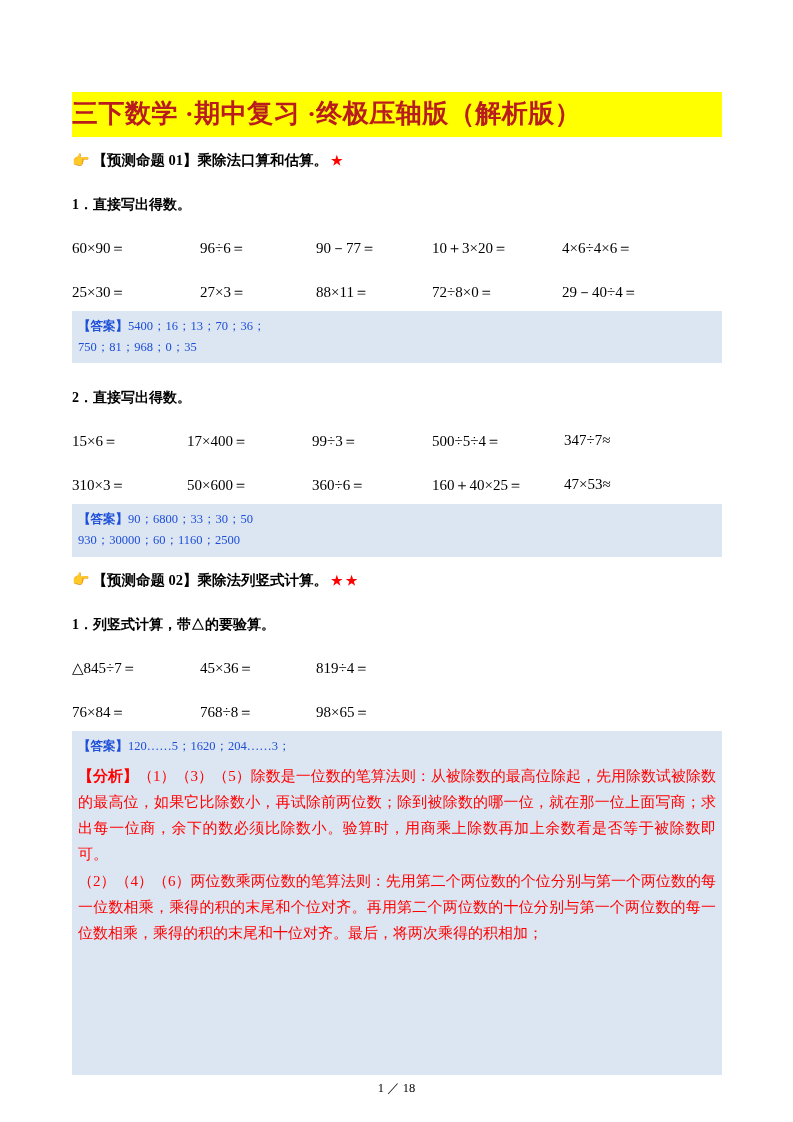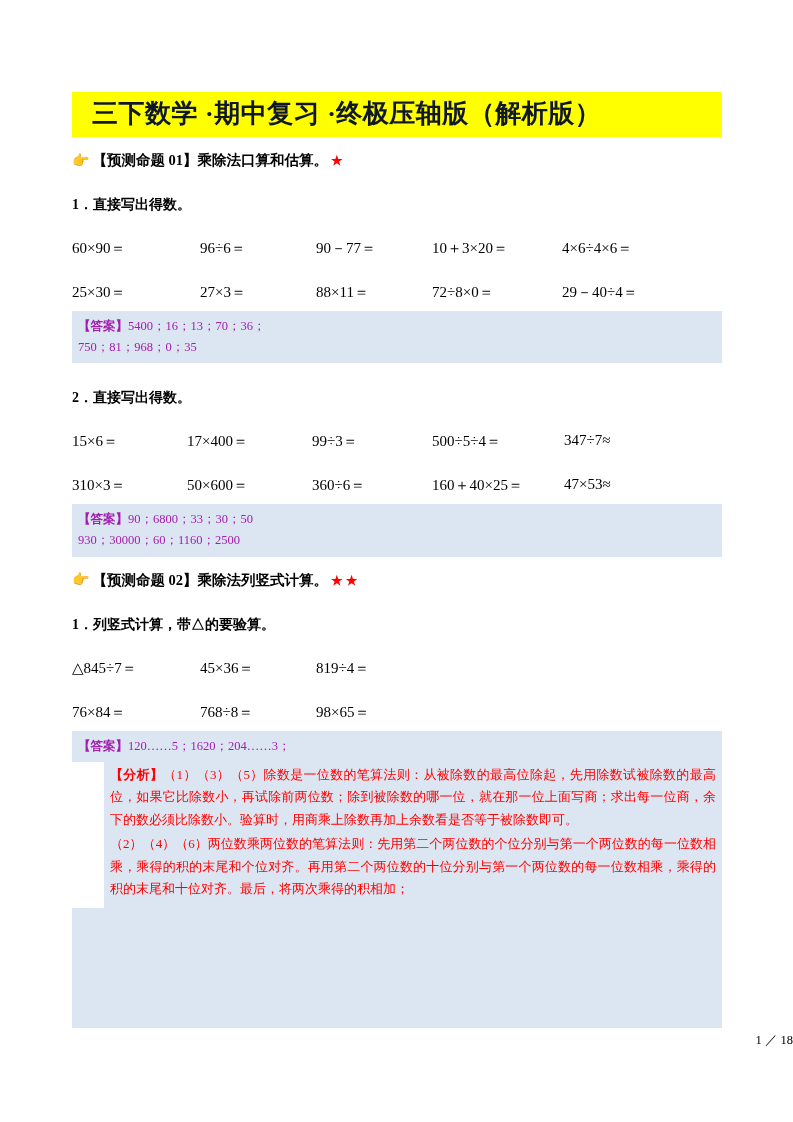--- a/index.html
+++ b/index.html
@@ -22,25 +22,25 @@
     padding: 0;
   }
   .content {
     position: absolute;
     left: 72px;
     top: 92px;
     width: 650px;
   }
   .doc-title {
     background: #ffff00;
-    color: #0f172a;
+    color: #b91c1c;
     font-weight: bold;
     font-size: 26px;
     letter-spacing: 0.5px;
-    padding: 4px 2px 6px 20px;
+    padding: 4px 2px 6px 0;
     display: inline-block;
     width: 100%;
     box-sizing: border-box;
     font-family: "Liberation Serif", serif;
     white-space: nowrap;
   }
   .section-head {
     margin-top: 14px;
     font-weight: bold;
     font-size: 14.5px;
@@ -68,51 +68,50 @@
     margin-top: 25px;
     font-size: 15px;
   }
   .exrow .cell {
     display: block;
   }
   .ansbox {
     background: #dce6f2;
     margin-top: 9px;
     padding: 5px 6px 6px 6px;
-    color: #a21caf;
+    color: #1d4ed8;
     font-size: 12.5px;
     line-height: 1.65;
   }
   .ansbox .line {
     display: block;
   }
   .analysis {
     background: #dce6f2;
     color: #ff0000;
-    font-size: 13px;
+    font-size: 15px;
     line-height: 1.72;
     padding: 2px 6px 6px 6px;
     margin-top: 0px;
     text-align: justify;
-    margin-left: 32px;
   }
   .analysis p {
     margin: 0 0 2px 0;
     text-indent: 0;
   }
   .blockjoin {
     background: #dce6f2;
     height: 120px;
   }
   .footer {
     position: absolute;
     left: 0;
-    top: 1032px;
+    top: 1080px;
     width: 793px;
-    text-align: right;
+    text-align: center;
     font-size: 12.5px;
     font-family: "Liberation Serif", serif;
   }
 </style>
 </head>
 <body>
 
 <div class="page">
   <div class="content">
 

